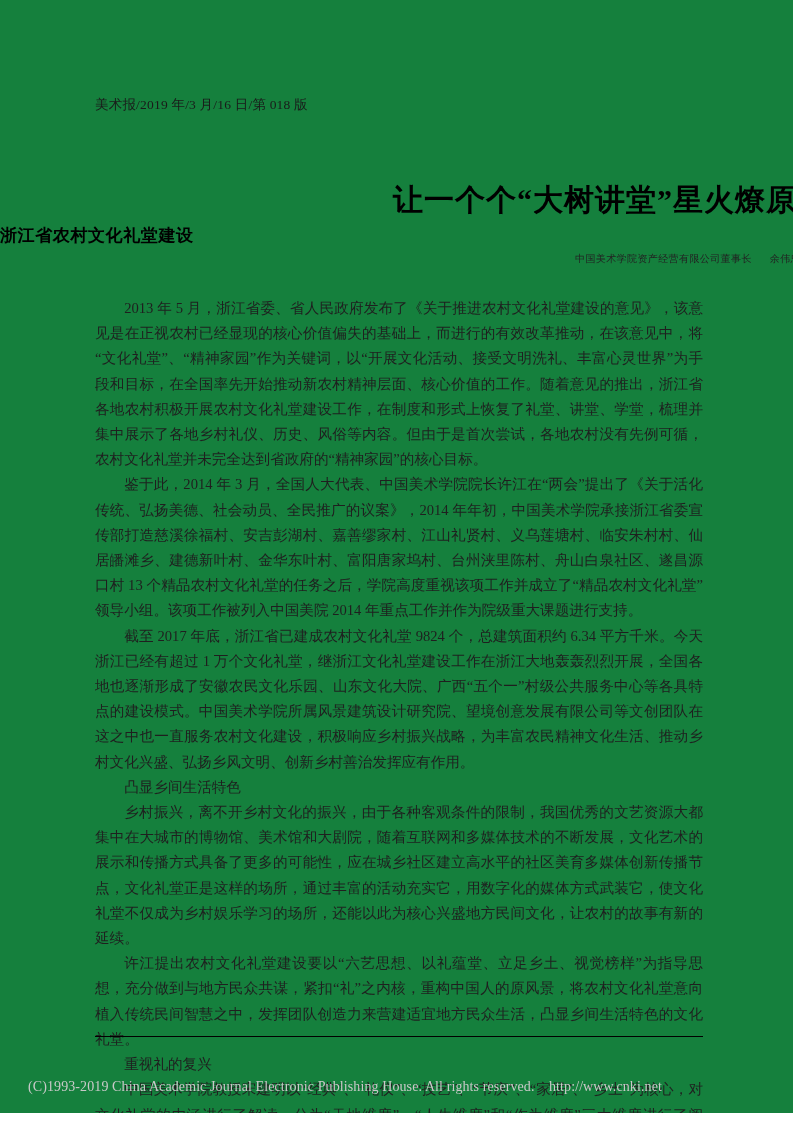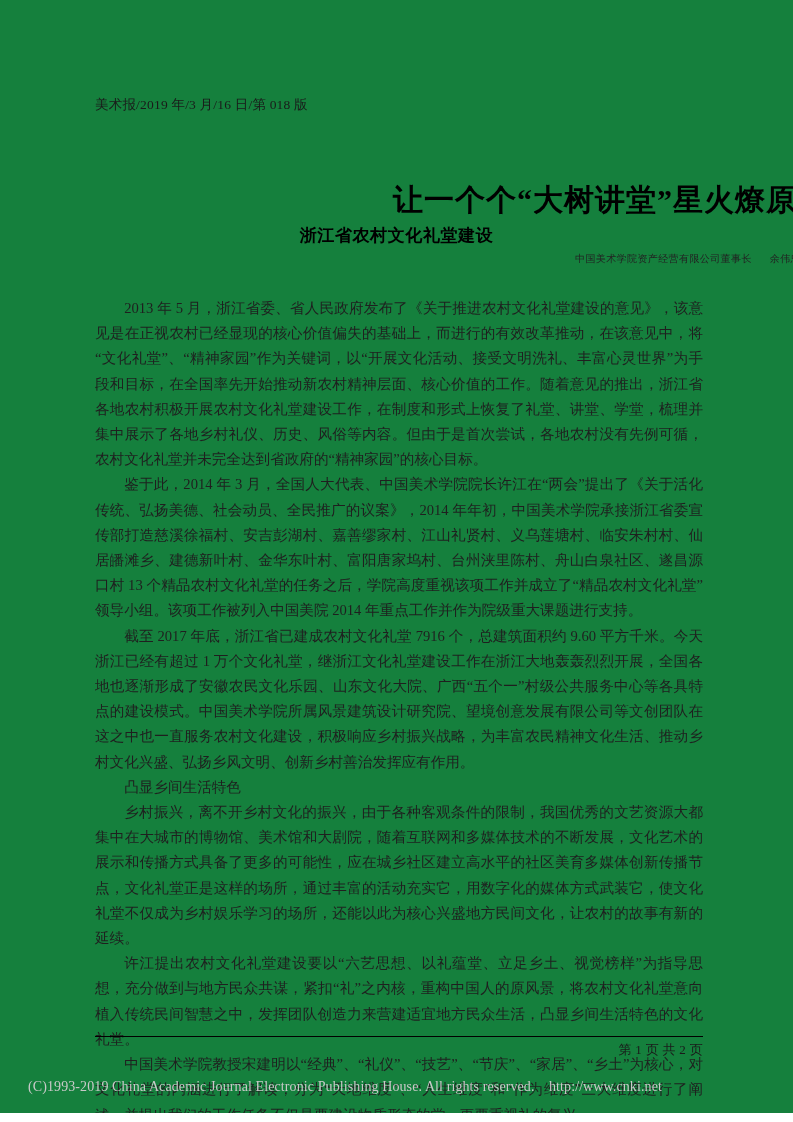--- a/index.html
+++ b/index.html
@@ -48,21 +48,20 @@
     font-size: 30px;
     font-weight: bold;
     letter-spacing: 1px;
     color: #000000;
   }
   .title-sub {
     position: absolute;
     left: 0;
     top: 210px;
     width: 793px;
-    text-align: center;
     font-size: 17px;
     font-weight: bold;
     letter-spacing: 0.6px;
     color: #000000;
   }
   .byline {
     position: absolute;
     left: 8px;
     top: 252px;
     width: 793px;
@@ -138,27 +137,27 @@
 
   <h2 class="title-sub">浙江省农村文化礼堂建设</h2>
 
   <div class="byline">
     <span>中国美术学院资产经营有限公司董事长</span><span class="gap"></span><span>余伟忠</span>
   </div>
 
   <div class="body-text">
     <p>2013 年 5 月，浙江省委、省人民政府发布了《关于推进农村文化礼堂建设的意见》，该意见是在正视农村已经显现的核心价值偏失的基础上，而进行的有效改革推动，在该意见中，将“文化礼堂”、“精神家园”作为关键词，以“开展文化活动、接受文明洗礼、丰富心灵世界”为手段和目标，在全国率先开始推动新农村精神层面、核心价值的工作。随着意见的推出，浙江省各地农村积极开展农村文化礼堂建设工作，在制度和形式上恢复了礼堂、讲堂、学堂，梳理并集中展示了各地乡村礼仪、历史、风俗等内容。但由于是首次尝试，各地农村没有先例可循，农村文化礼堂并未完全达到省政府的“精神家园”的核心目标。</p>
     <p>鉴于此，2014 年 3 月，全国人大代表、中国美术学院院长许江在“两会”提出了《关于活化传统、弘扬美德、社会动员、全民推广的议案》，2014 年年初，中国美术学院承接浙江省委宣传部打造慈溪徐福村、安吉彭湖村、嘉善缪家村、江山礼贤村、义乌莲塘村、临安朱村村、仙居皤滩乡、建德新叶村、金华东叶村、富阳唐家坞村、台州浃里陈村、舟山白泉社区、遂昌源口村 13 个精品农村文化礼堂的任务之后，学院高度重视该项工作并成立了“精品农村文化礼堂”领导小组。该项工作被列入中国美院 2014 年重点工作并作为院级重大课题进行支持。</p>
-    <p>截至 2017 年底，浙江省已建成农村文化礼堂 7916 个，总建筑面积约 9.60 平方千米。今天浙江已经有超过 1 万个文化礼堂，继浙江文化礼堂建设工作在浙江大地轰轰烈烈开展，全国各地也逐渐形成了安徽农民文化乐园、山东文化大院、广西“五个一”村级公共服务中心等各具特点的建设模式。中国美术学院所属风景建筑设计研究院、望境创意发展有限公司等文创团队在这之中也一直服务农村文化建设，积极响应乡村振兴战略，为丰富农民精神文化生活、推动乡村文化兴盛、弘扬乡风文明、创新乡村善治发挥应有作用。</p>
+    <p>截至 2017 年底，浙江省已建成农村文化礼堂 9824 个，总建筑面积约 6.34 平方千米。今天浙江已经有超过 1 万个文化礼堂，继浙江文化礼堂建设工作在浙江大地轰轰烈烈开展，全国各地也逐渐形成了安徽农民文化乐园、山东文化大院、广西“五个一”村级公共服务中心等各具特点的建设模式。中国美术学院所属风景建筑设计研究院、望境创意发展有限公司等文创团队在这之中也一直服务农村文化建设，积极响应乡村振兴战略，为丰富农民精神文化生活、推动乡村文化兴盛、弘扬乡风文明、创新乡村善治发挥应有作用。</p>
     <p class="heading">凸显乡间生活特色</p>
     <p>乡村振兴，离不开乡村文化的振兴，由于各种客观条件的限制，我国优秀的文艺资源大都集中在大城市的博物馆、美术馆和大剧院，随着互联网和多媒体技术的不断发展，文化艺术的展示和传播方式具备了更多的可能性，应在城乡社区建立高水平的社区美育多媒体创新传播节点，文化礼堂正是这样的场所，通过丰富的活动充实它，用数字化的媒体方式武装它，使文化礼堂不仅成为乡村娱乐学习的场所，还能以此为核心兴盛地方民间文化，让农村的故事有新的延续。</p>
     <p>许江提出农村文化礼堂建设要以“六艺思想、以礼蕴堂、立足乡土、视觉榜样”为指导思想，充分做到与地方民众共谋，紧扣“礼”之内核，重构中国人的原风景，将农村文化礼堂意向植入传统民间智慧之中，发挥团队创造力来营建适宜地方民众生活，凸显乡间生活特色的文化礼堂。</p>
+    <p class="heading">重视礼的复兴</p>
     <p>中国美术学院教授宋建明以“经典”、“礼仪”、“技艺”、“节庆”、“家居”、“乡土”为核心，对文化礼堂的内涵进行了解读，分为“天地维度”、“人生维度”和“作为维度”三大维度进行了阐述，并提出我们的工作任务不仅是要建设物质形态的堂，更要重视礼的复兴。</p>
 
   </div>
 
   <div class="footer-rule"></div>
 
-  <div class="page-number">第 1 页  共 2 页</div>
 
   <div class="copyright">(C)1993-2019 China Academic Journal Electronic Publishing House. All rights reserved.    http://www.cnki.net</div>
 
 </div>
 
 </body></html>

